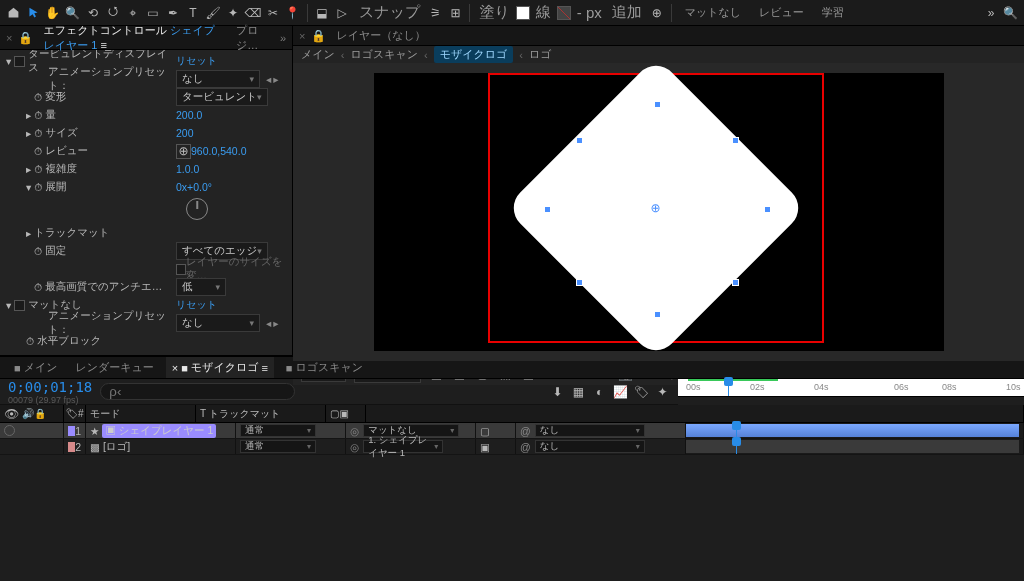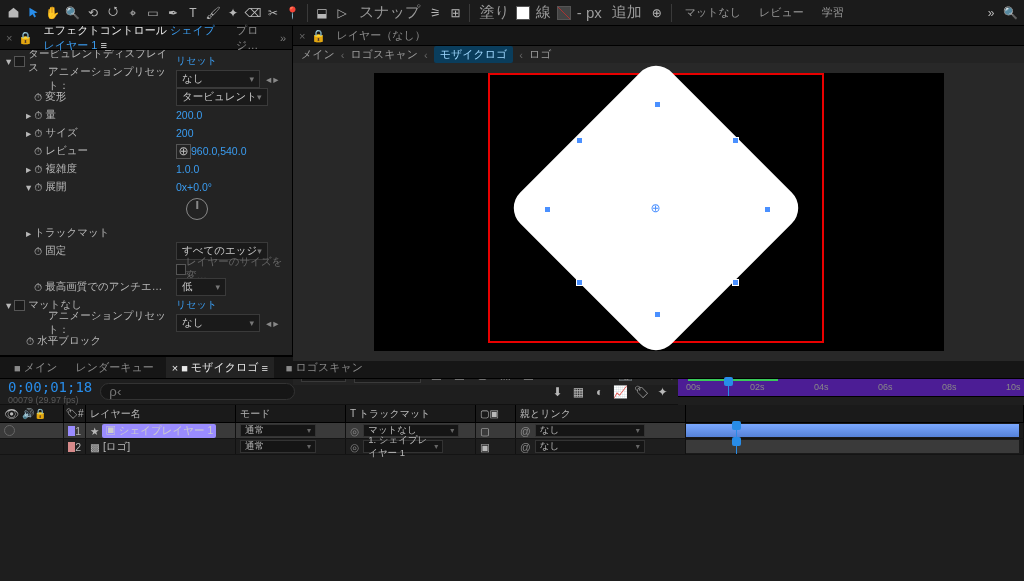--- a/index.html
+++ b/index.html
@@ -79,21 +79,21 @@
 .col-trk{ width:130px;}
 .col-parent{ width:170px;}
 .col-tlgraph{ flex:1; position:relative; background:#1a1a1a;}
 .lilac{ background:#9a8cff; color:#ccc; padding:0 3px; border-radius:2px;}
 .dd-sm{ background:#151515; border:1px solid #333; width:76px; height:13px; display:flex; align-items:center; justify-content:space-between; padding:0 4px; font-size:9.5px;}
 .dd-sm .chev{color:#666;font-size:8px;}
 .link-ic{ color:#888; margin-right:4px;}
 .eye{ width:11px;height:11px; border:1px solid #666; border-radius:50%;}
 .chip{ width:10px;height:10px; background:#9a8cff;}
 .chip.pink{ background:#d78a8a;}
-.ruler{ position:relative; height:18px; background:#4c1d95; border-bottom:1px solid #000; margin-left:548px; display:flex; align-items:flex-end;text-align:center;}
+.ruler{ position:relative; height:18px; background:#ffffff; border-bottom:1px solid #000; margin-left:548px; display:flex; align-items:flex-end;text-align:center;}
 .ruler .tlabel{ position:absolute; bottom:4px; font-size:9px; color:#888;}
 .playhead{ position:absolute; top:0; bottom:0; width:1px; background:#288ce8;}
 .playhead::before{content:"";position:absolute;top:-2px;left:-4px;width:9px;height:9px;background:#288ce8;border-radius:2px;}
 .bar1{ position:absolute; top:1px; height:13px; left:0; right:4px; background:linear-gradient(#7aa8ff,#5682d8);}
 .bar2{ position:absolute; top:1px; height:13px; left:0; right:4px; background:#3a3a3a;}
 .greenbar{ position:absolute; top:0; height:2px; left:10px; width:90px; background:#39c85a;}
 </style>
 </head>
 <body>
 
@@ -365,37 +365,35 @@
           <span class="ico">📈</span>
           <span class="ico">🏷</span>
           <span class="ico">✦</span>
         </div>
       </div>
     </div>
     <div class="ruler" style="flex:1;margin-left:0">
       <span class="tlabel" style="left:8px">00s</span>
       <span class="tlabel" style="left:72px">02s</span>
       <span class="tlabel" style="left:136px">04s</span>
-      <span class="tlabel" style="left:200px">06s</span>
+      <span class="tlabel" style="left:216px">06s</span>
       <span class="tlabel" style="left:264px">08s</span>
       <span class="tlabel" style="left:328px">10s</span>
       <span class="greenbar"></span>
       <span class="playhead" style="left:50px"></span>
     </div>
   </div>
   <div class="tl-header">
     <div class="col-sw"><span class="ico">👁</span>🔊🔒</div>
     <div class="col-num"><span>🏷</span>#</div>
-    <div class="col-name">レイヤー名</div>
     <div class="col-mode">モード</div>
     <div class="col-trk">T  トラックマット</div>
     <div style="width:40px">
         <span>▢▣</span>
       </div>
-    <div class="col-parent">親とリンク</div>
     <div class="col-tlgraph"></div>
   </div>
   <div class="tl-layers">
     <div class="tl-row selected">
       <div class="col-sw">
           <span class="eye"></span>
         </div>
       <div class="col-num">
           <span class="chip"></span> 
           <span>1</span>

